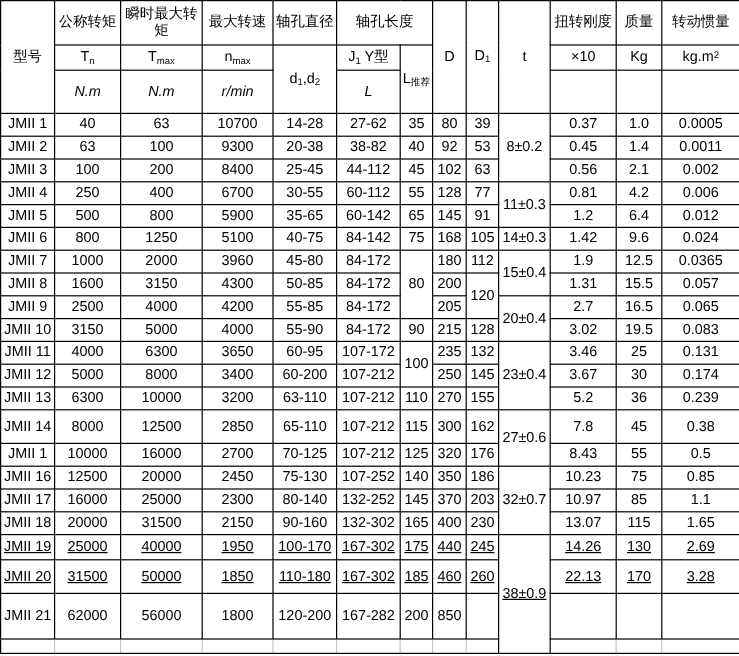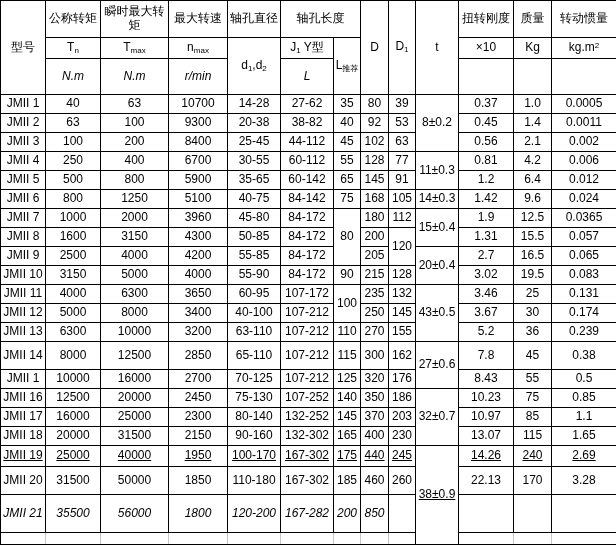--- a/index.html
+++ b/index.html
@@ -31,22 +31,22 @@
     overflow: hidden;
     white-space: nowrap;
   }
   table.spec th.wrap { white-space: normal; margin-left: 30px; }
   thead tr.hrow-a { height: 37px; }
   thead tr.hrow-b { height: 21px; }
   thead tr.hrow-c { height: 36px; font-style: italic; }
   tbody tr { height: 19px; }
   tbody tr:nth-child(14) { height: 28px; }
   tbody tr:nth-child(19) { height: 21px; text-decoration: underline; }
-  tbody tr:nth-child(20) { height: 28px; }
-  tbody tr:nth-child(21) { height: 38px; font-style: italic; }
+  tbody tr:nth-child(20) { height: 28px; text-decoration: underline; }
+  tbody tr:nth-child(21) { height: 38px; }
   tbody tr.trailer { height: 12px; }
   tbody tr.trailer td {
     border: 1px solid #c6c6c6;
     border-bottom: 1px solid #000;
   }
   tbody tr.trailer td:first-child { border-left-color: #000; }
   tbody tr.trailer td:last-child  { border-right-color: #000; }
   sub { font-size: 8px; vertical-align: -2px; }
   sup { font-size: 8px; vertical-align: 3px; }
 </style>
@@ -252,31 +252,31 @@
         <tr>
           <td>JMII 11</td>
           <td>4000</td>
           <td>6300</td>
           <td>3650</td>
           <td>60-95</td>
           <td>107-172</td>
           <td rowspan="2">100</td>
           <td>235</td>
           <td>132</td>
-          <td rowspan="3">43±0.5</td>
+          <td rowspan="3">23±0.4</td>
           <td>3.46</td>
           <td>25</td>
           <td>0.131</td>
         </tr>
         <tr>
           <td>JMII 12</td>
           <td>5000</td>
           <td>8000</td>
           <td>3400</td>
-          <td>40-100</td>
+          <td>60-200</td>
           <td>107-212</td>
           <td>250</td>
           <td>145</td>
           <td>3.67</td>
           <td>30</td>
           <td>0.174</td>
         </tr>
         <tr>
           <td>JMII 13</td>
           <td>6300</td>
@@ -368,40 +368,40 @@
           <td>25000</td>
           <td>40000</td>
           <td>1950</td>
           <td>100-170</td>
           <td>167-302</td>
           <td>175</td>
           <td>440</td>
           <td>245</td>
           <td rowspan="4">38±0.9</td>
           <td>14.26</td>
-          <td>240</td>
+          <td>130</td>
           <td>2.69</td>
         </tr>
         <tr>
           <td>JMII 20</td>
           <td>31500</td>
           <td>50000</td>
           <td>1850</td>
           <td>110-180</td>
           <td>167-302</td>
           <td>185</td>
           <td>460</td>
           <td>260</td>
           <td>22.13</td>
           <td>170</td>
           <td>3.28</td>
         </tr>
         <tr>
           <td>JMII 21</td>
-          <td>35500</td>
+          <td>62000</td>
           <td>56000</td>
           <td>1800</td>
           <td>120-200</td>
           <td>167-282</td>
           <td>200</td>
           <td>850</td>
           <td></td>
           <td></td>
           <td></td>
           <td></td>

